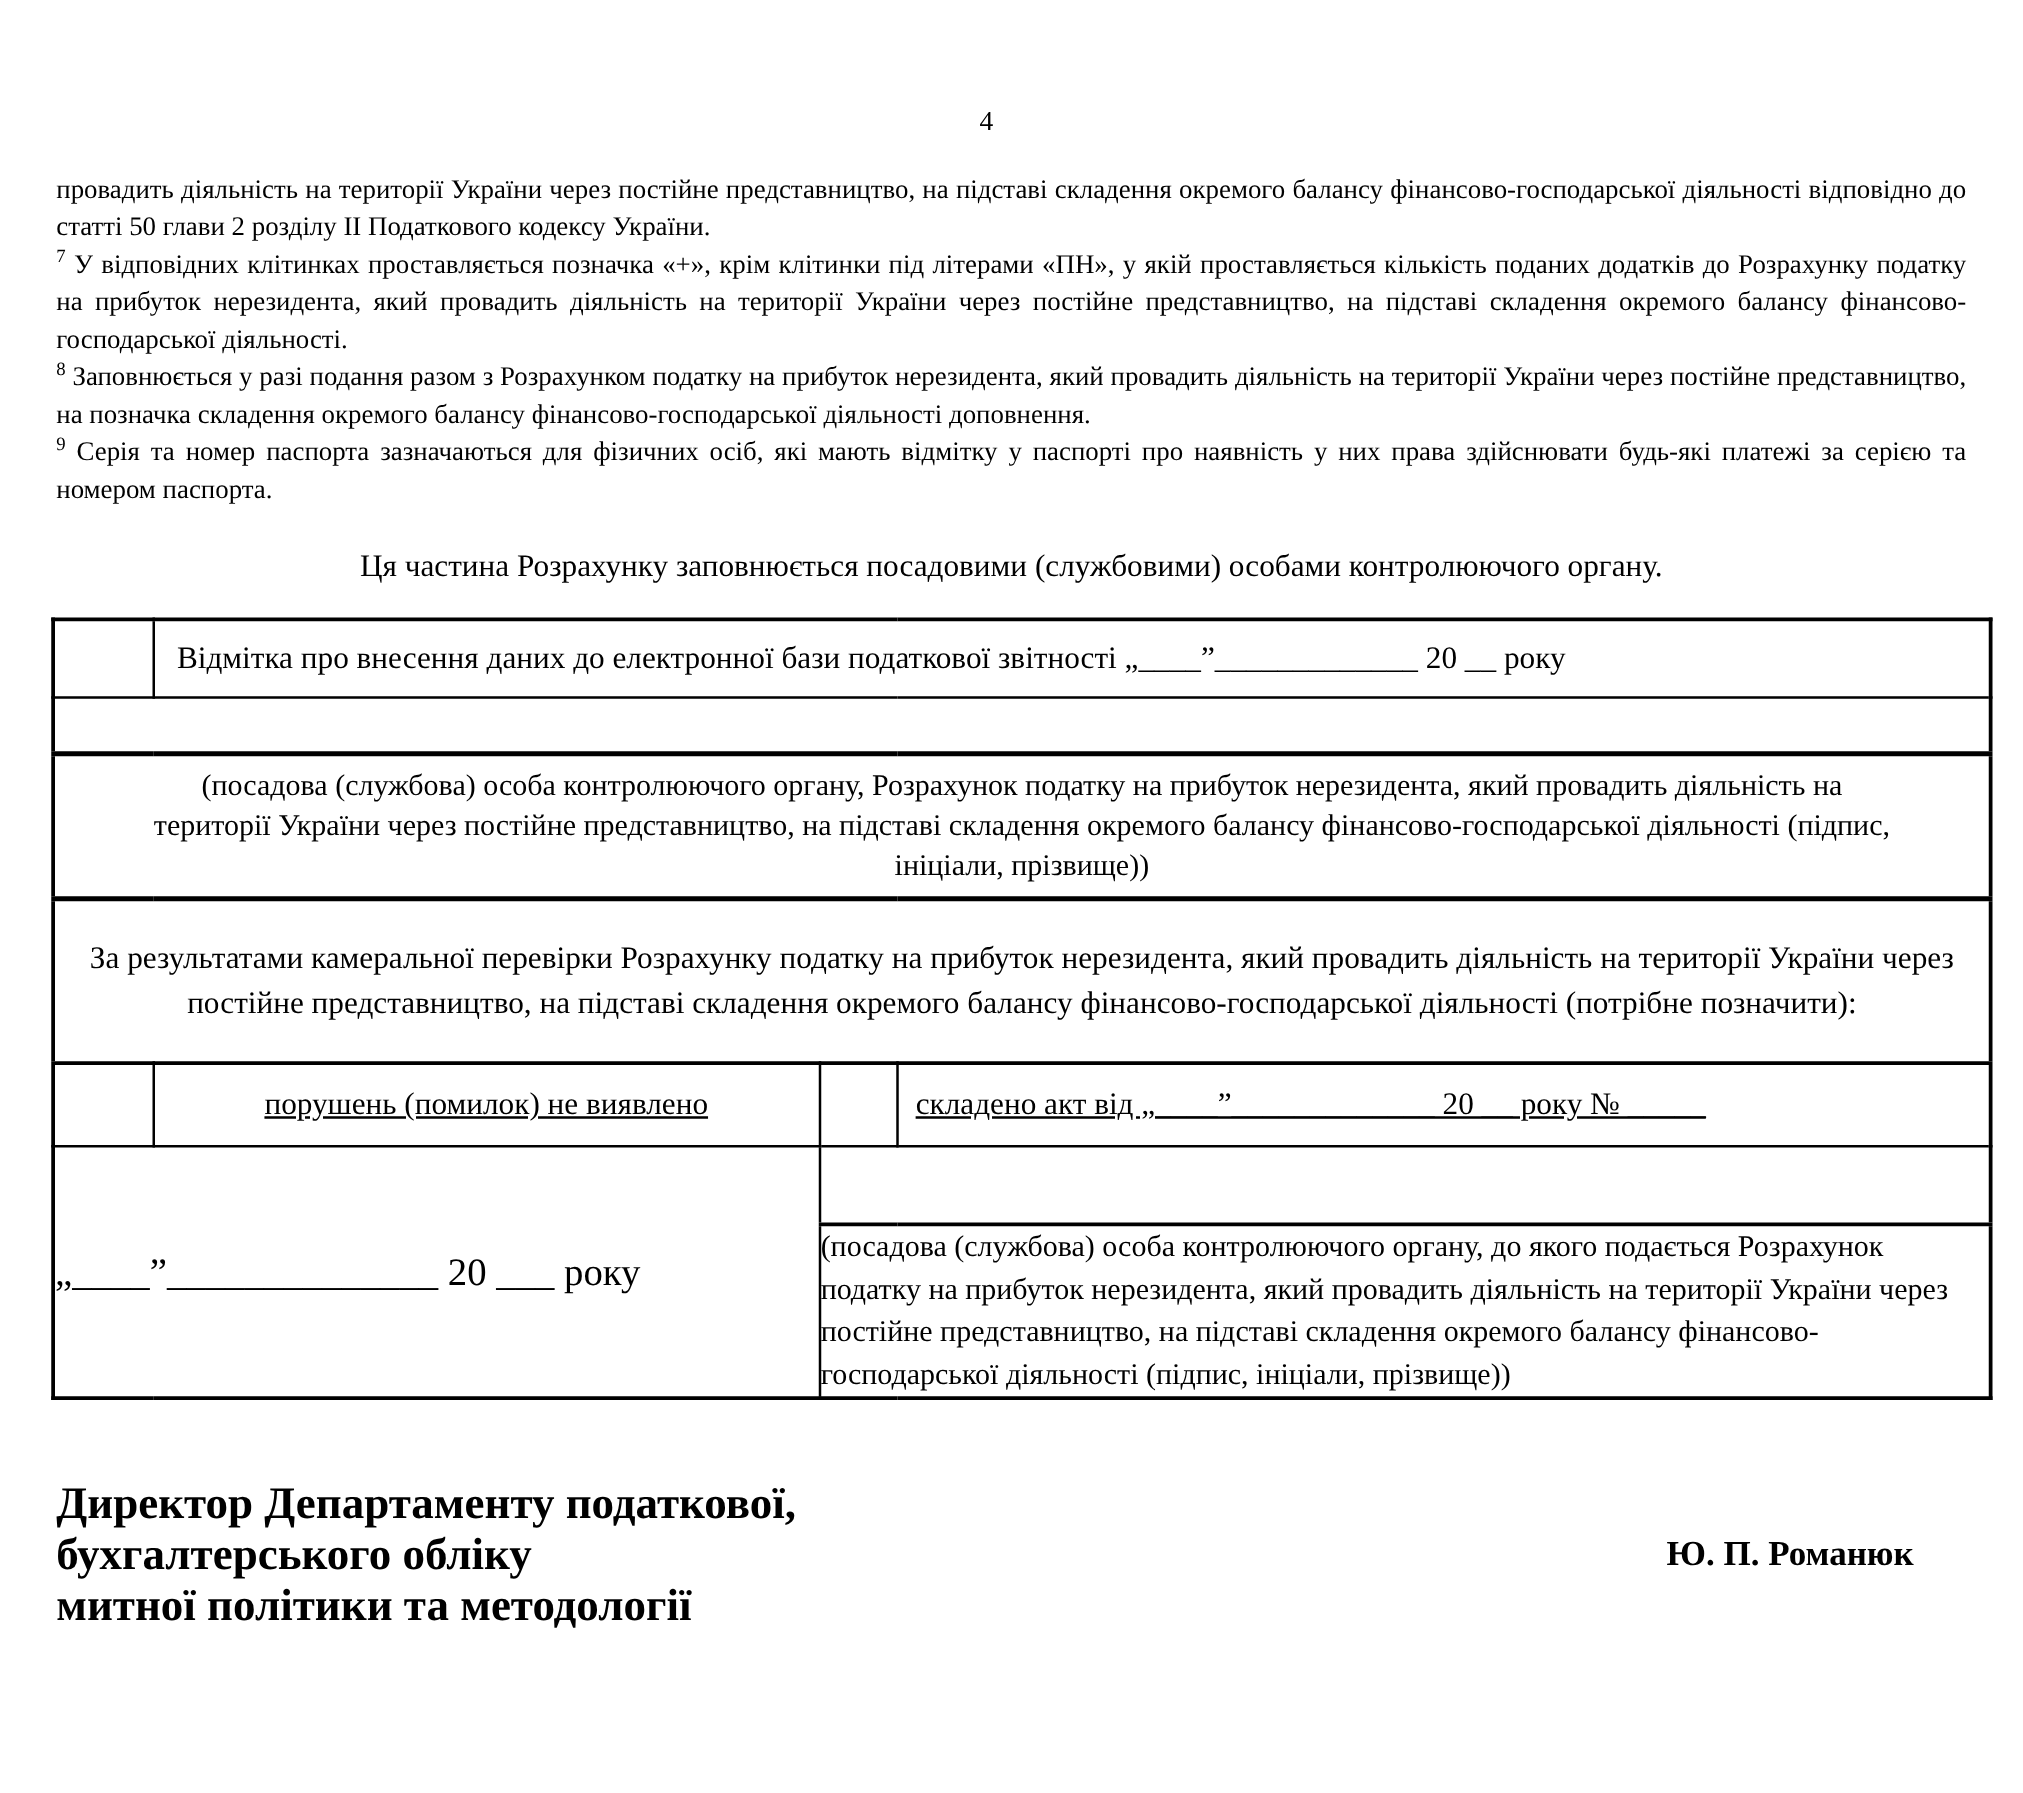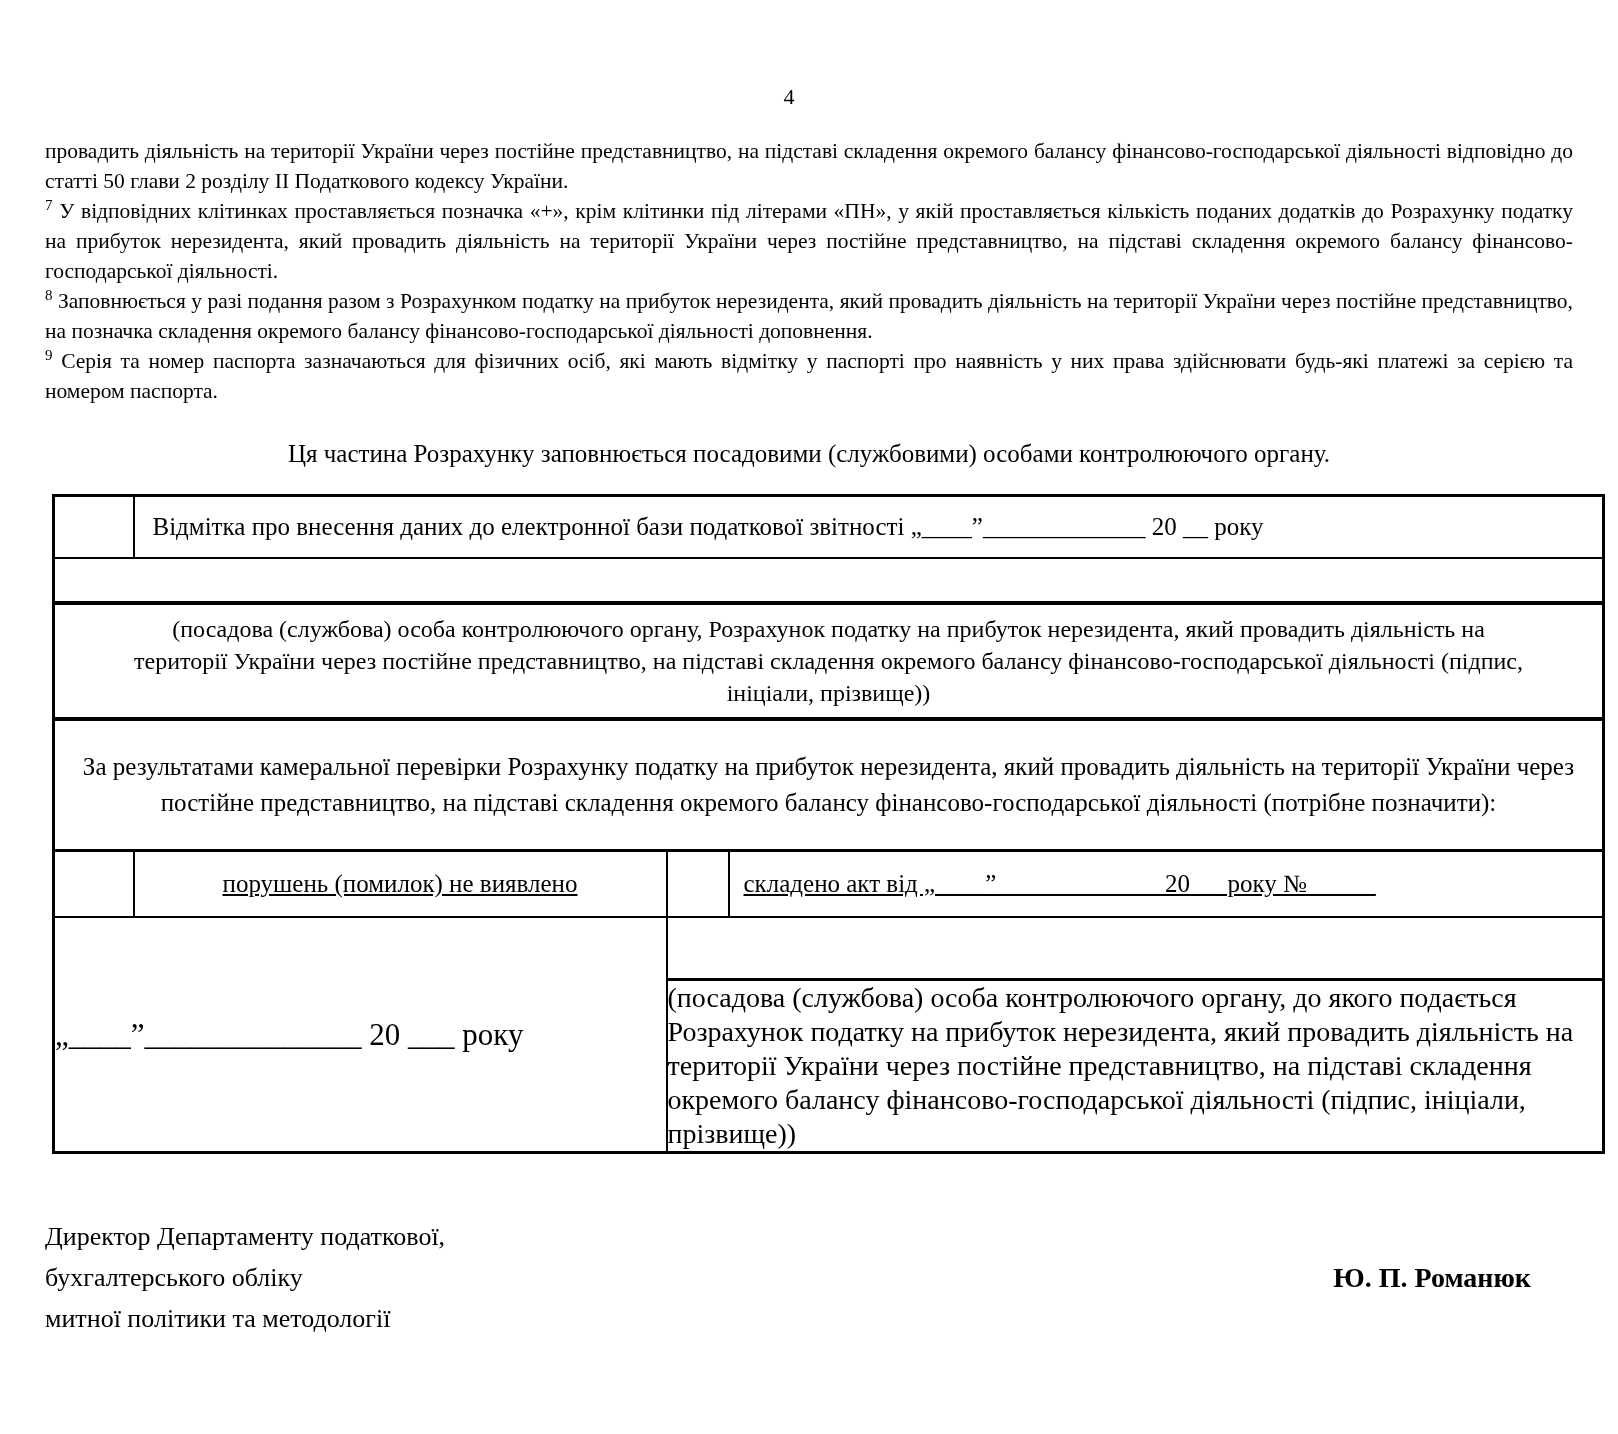--- a/index.html
+++ b/index.html
@@ -38,21 +38,21 @@
   .footnotes sup {
     font-size: 15px;
     line-height: 0;
   }
   .section-title {
     margin: 34px 45px 26px 45px;
     text-align: center;
     font-size: 25px;
   }
   table.official-table {
-    margin-left: 52px;
+    margin-left: 41px;
     width: 1550px;
     border-collapse: collapse;
     table-layout: fixed;
     border: 3px solid #000;
     font-size: 24px;
   }
   table.official-table td {
     border: 2px solid #000;
     padding: 0;
     vertical-align: middle;
@@ -98,31 +98,31 @@
   td.date-cell {
     vertical-align: bottom;
     padding: 0 0 52px 78px;
     font-size: 31px;
   }
   td.official-note {
     text-align: left;
     vertical-align: top;
     padding: 12px 26px 12px 16px;
     line-height: 34px;
-    font-size: 28px;
+    font-size: 24px;
   }
   .signature-block {
     margin: 62px 45px 0 45px;
     display: flex;
     justify-content: space-between;
     align-items: center;
   }
   .signature-title {
-    font-weight: normal;
-    font-size: 26px;
+    font-weight: bold;
+    font-size: 36px;
     line-height: 41px;
   }
   .signature-name {
     font-weight: bold;
     font-size: 28px;
     padding-right: 42px;
     white-space: nowrap;
   }
 </style>
 </head>

